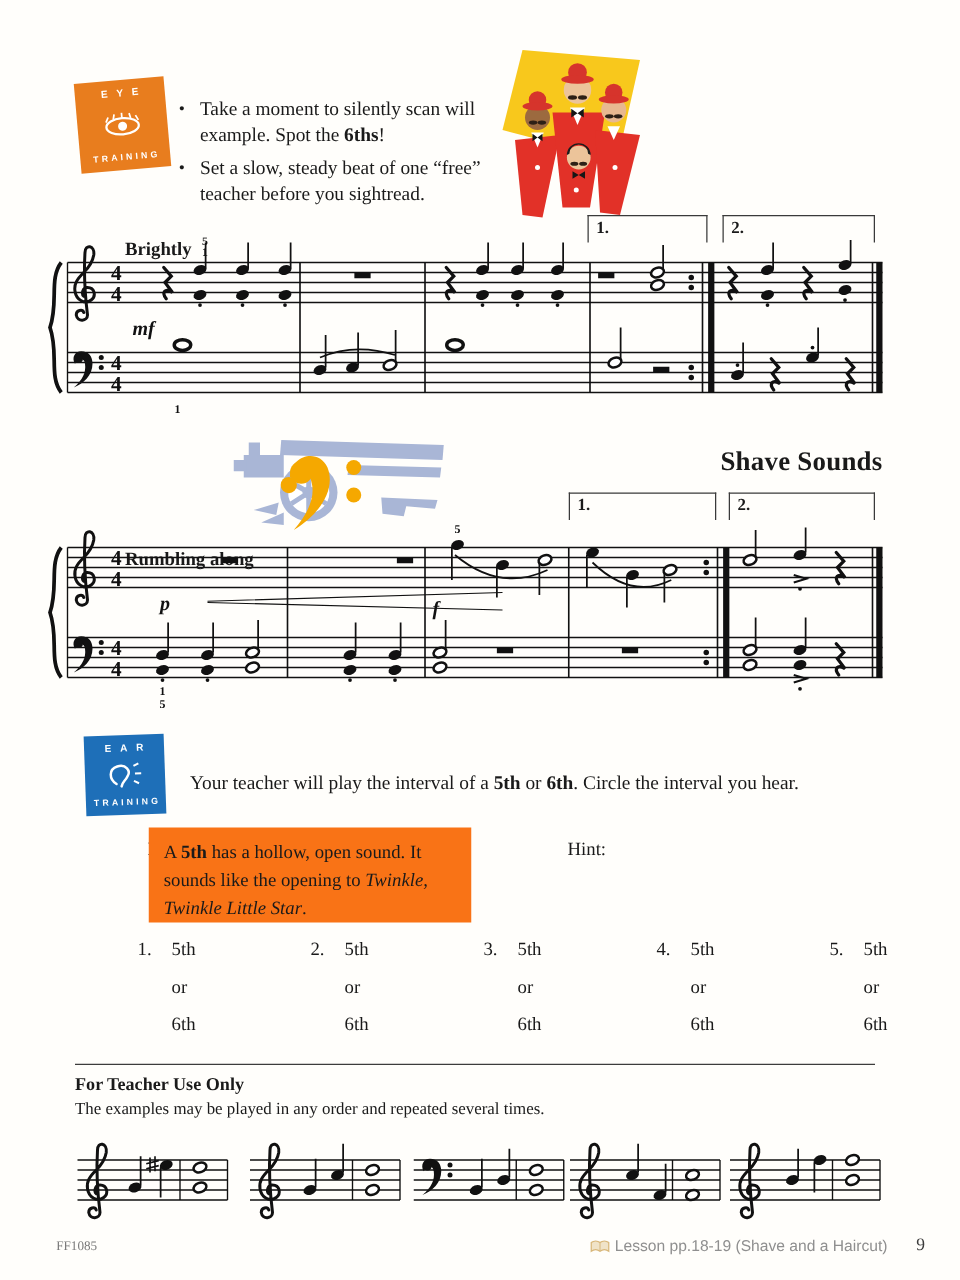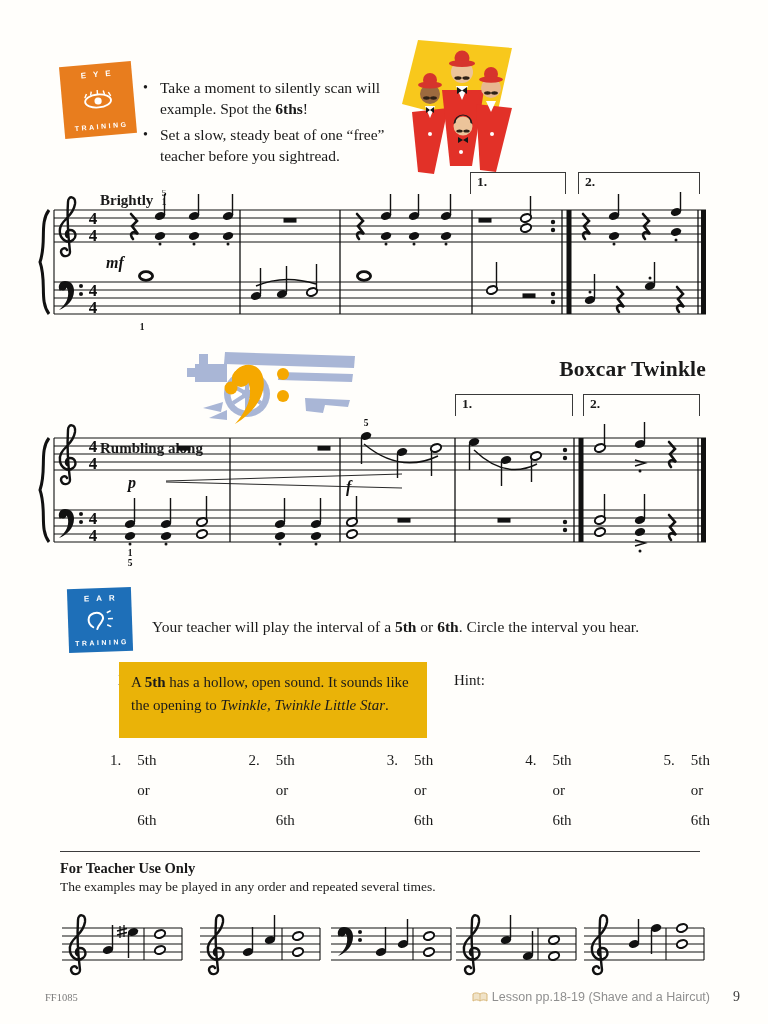--- a/index.html
+++ b/index.html
@@ -243,21 +243,21 @@
     <polygon points="24,72 42,64 42,74" fill="#a9b6d6"></polygon>
     <polygon points="120,52 165,54 163,61 140,59 138,67 121,65" fill="#a9b6d6"></polygon>
 
     <circle cx="56" cy="32" r="9" fill="#f5a800"></circle>
     <path d="M 47,36 C 47,18 70,12 77,28 C 84,46 70,66 50,78 C 64,62 68,48 63,36 Z" fill="#f5a800"></path>
     <circle cx="98" cy="28" r="6" fill="#f5a800"></circle>
     <circle cx="98" cy="50" r="6" fill="#f5a800"></circle>
     <circle cx="46" cy="42" r="6.5" fill="#f5a800"></circle>
   </svg>
 
-  <div class="abs piece-title" style="right:62px;top:357px;">Boxcar Twinkle</div>
+  <div class="abs piece-title" style="right:62px;top:357px;">Shave Sounds</div>
 
   <div class="abs tempo" style="left:100px;top:424px;text-align:right;">Rumbling along</div>
 
   <div class="abs ending" style="left:455px;top:394px;width:118px;height:22px;">
     <span>1.</span>
   </div>
   <div class="abs ending" style="left:583px;top:394px;width:117px;height:22px;">
     <span>2.</span>
   </div>
 
@@ -340,21 +340,21 @@
       <path d="M22,4 L26,2 M23,10 L28,10 M22,16 L26,18" stroke="#fff" stroke-width="1.6"></path>
     </svg>
     <div class="b">TRAINING</div>
   </div>
 
   <div class="abs instruction" style="left:152px;top:618px;width:560px;">
     <span>Your teacher will play the interval of a </span><b>5th</b><span> or </span><b>6th</b><span>. Circle the interval you hear.</span>
   </div>
 
   <div class="abs hint-label" style="left:74px;top:672px;">Hint:</div>
-  <div class="abs hint-box" style="left:119px;top:662px;width:308px;height:76px;background:#eab308;">
+  <div class="abs hint-box" style="left:119px;top:662px;width:258px;height:76px;background:#f97316;">
     <span>A </span><b>5th</b><span> has a hollow, open sound. It sounds like the opening to </span><i>Twinkle, Twinkle Little Star</i><span>.</span>
   </div>
   <div class="abs hint-label" style="left:410px;top:672px;">Hint:</div>
 
   <div class="abs choices" style="left:110px;top:752px;">
     <div class="choice">
       <span>1.</span>
       <span class="stack">
           <span>5th</span>
           <span>or</span>

